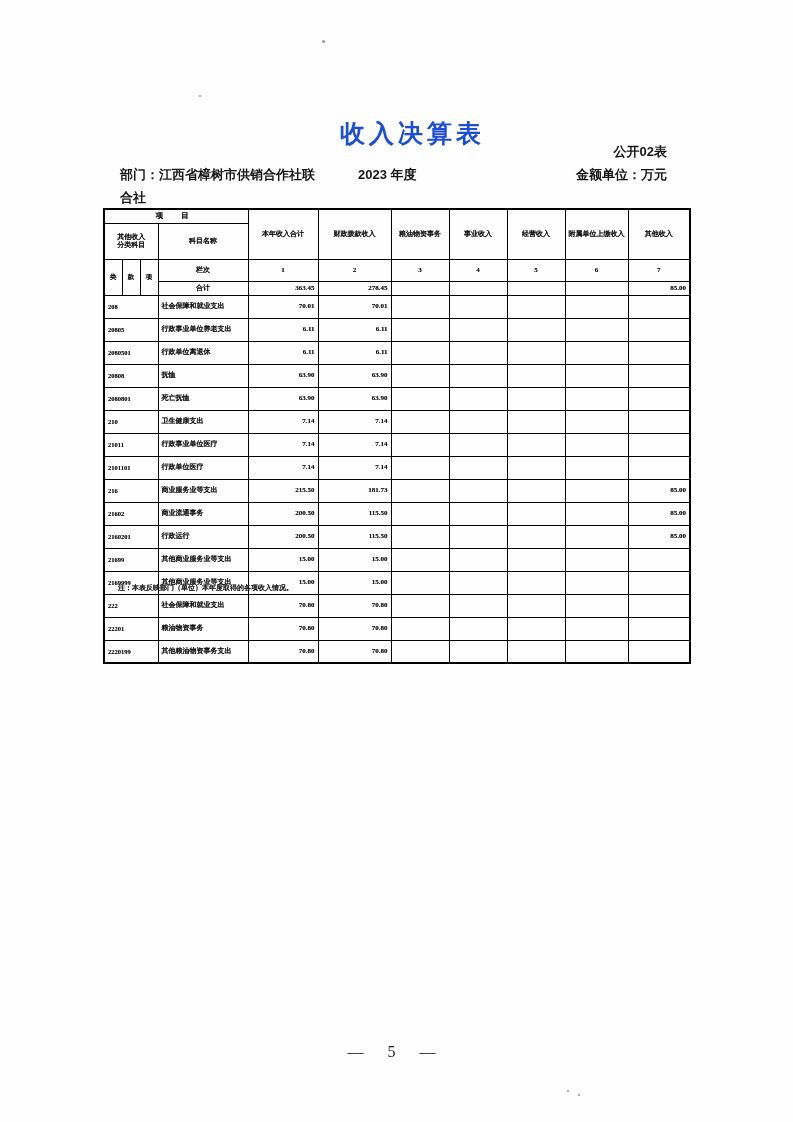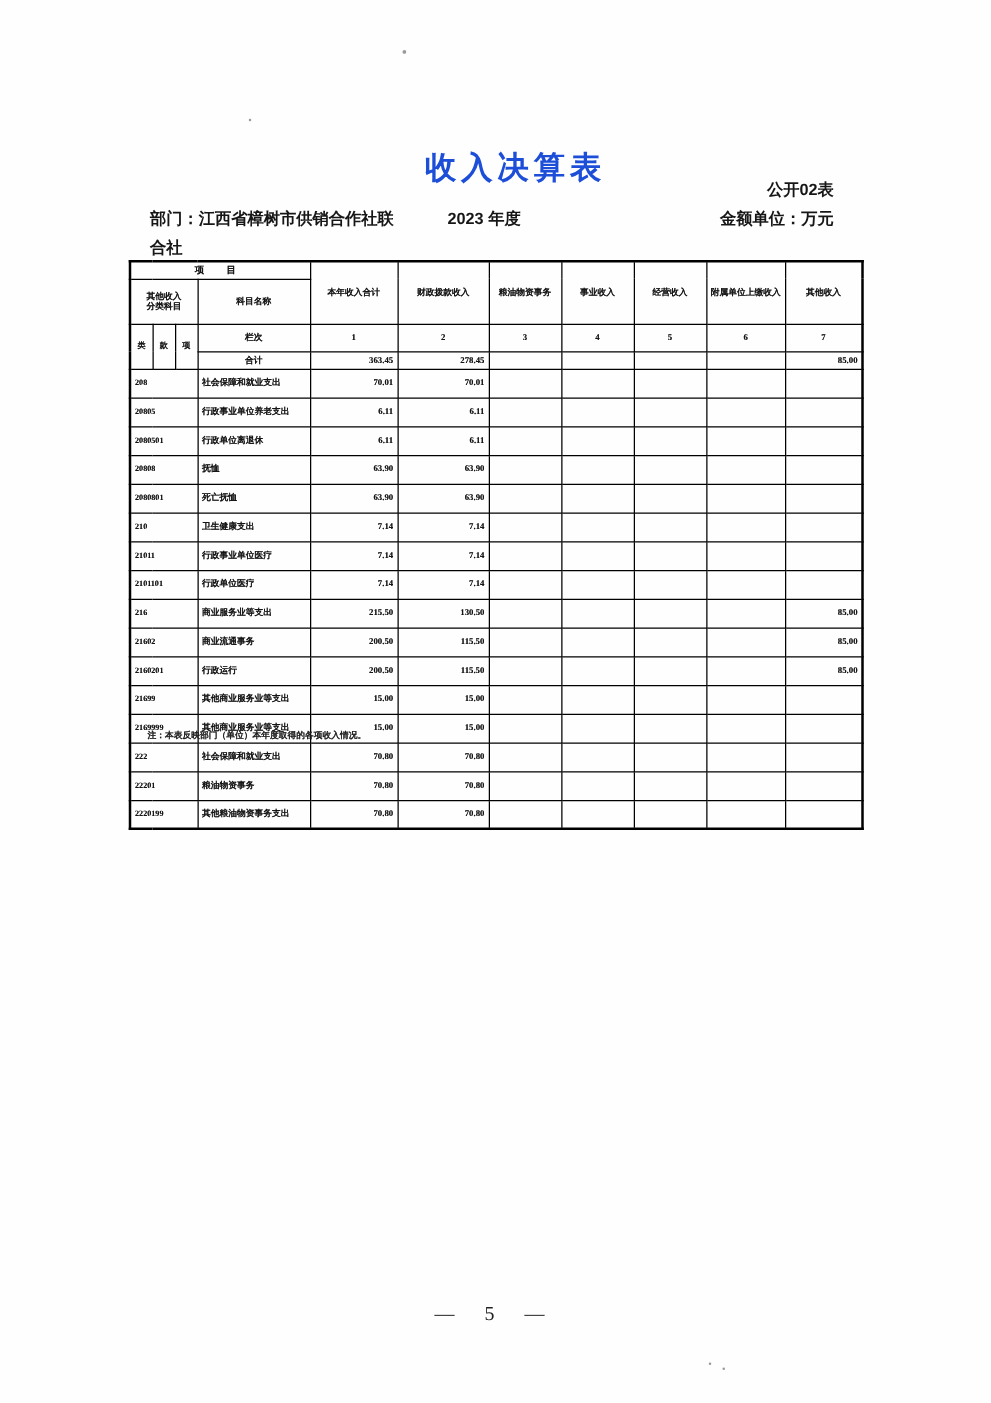--- a/index.html
+++ b/index.html
@@ -243,21 +243,21 @@
     <td class="num"></td>
     <td class="num"></td>
     <td class="num"></td>
     <td class="num"></td>
   </tr>
 
   <tr>
     <td colspan="3" class="code">216</td>
     <td class="name">商业服务业等支出</td>
     <td class="num">215.50</td>
-    <td class="num">130.50</td>
+    <td class="num">181.73</td>
     <td class="num"></td>
     <td class="num"></td>
     <td class="num"></td>
     <td class="num"></td>
     <td class="num">85.00</td>
   </tr>
 
   <tr>
     <td colspan="3" class="code">21602</td>
     <td class="name">商业流通事务</td>

